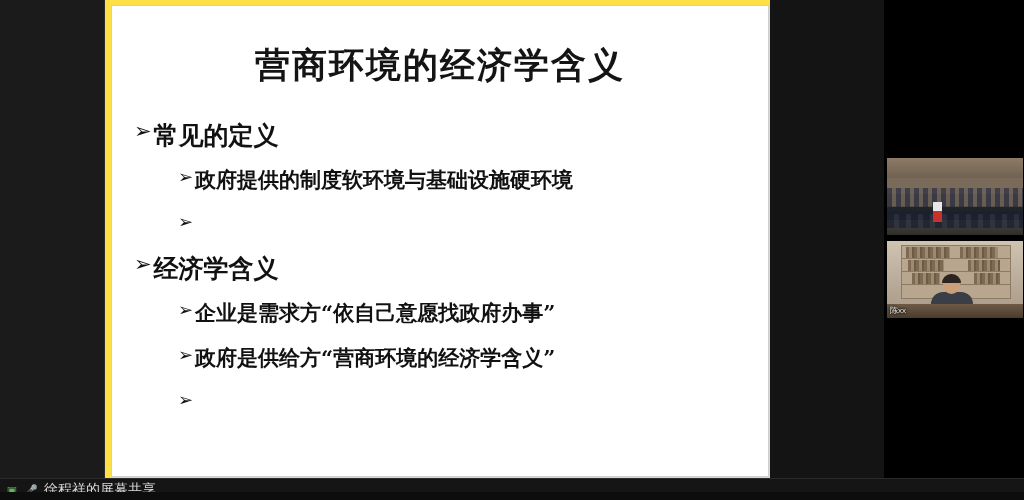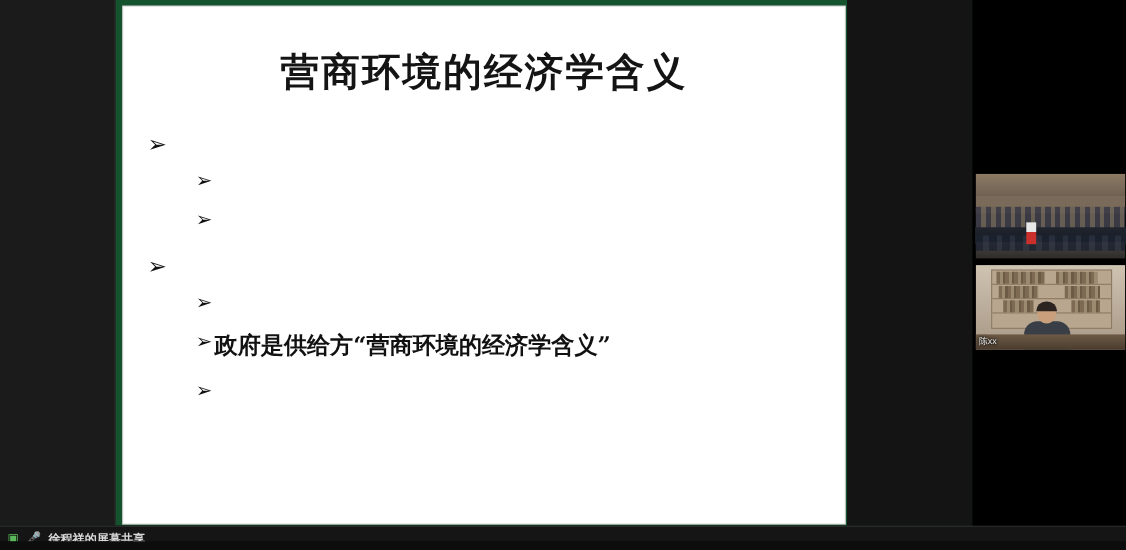--- a/index.html
+++ b/index.html
@@ -16,21 +16,21 @@
     font-family: "Liberation Sans", sans-serif;
   }
 
   
   #share-region {
     position: absolute;
     left: 0;
     top: 0;
     width: 884px;
     height: 478px;
-    background: #14532d;
+    background: #fde047;
   }
 
   
   .share-left-band {
     position: absolute;
     left: 0;
     top: 0;
     width: 104px;
     height: 478px;
     background: #1b1b1b;
@@ -235,24 +235,23 @@
     align-items: center;
     justify-content: center;
     color: #5bb85b;
     font-size: 11px;
     line-height: 1;
   }
   .tb-icon.mic { color: #4fa3e3; }
   .tb-label {
     margin-left: 6px;
     color: #d8d8d8;
-    font-size: 11px;
+    font-size: 14px;
     font-family: "Liberation Sans", sans-serif;
     white-space: nowrap;
-    font-weight: bold;
   }
   
   #taskbar-strip {
     position: absolute;
     left: 0;
     top: 492px;
     width: 1024px;
     height: 8px;
     background: #0d0d0d;
   }
@@ -266,38 +265,42 @@
     <div class="share-left-band"></div>
     <div class="share-right-band"></div>
 
     <div id="slide">
       <div class="slide-title">营商环境的经济学含义</div>
 
       <div class="bullets">
 
         <div class="bullet level-1">
           <span class="arrow">➢</span>
-        </div>
-
-        <div class="bullet level-2">
-          <span class="arrow">➢</span>
+          <span>常见的定义</span>
+        </div>
+
+        <div class="bullet level-2">
+          <span class="arrow">➢</span>
+          <span>政府提供的制度软环境与基础设施硬环境</span>
         </div>
 
         <div class="bullet level-2">
           <span class="arrow">➢</span>
         </div>
 
         <div class="spacer-block"></div>
 
         <div class="bullet level-1">
           <span class="arrow">➢</span>
-        </div>
-
-        <div class="bullet level-2">
-          <span class="arrow">➢</span>
+          <span>经济学含义</span>
+        </div>
+
+        <div class="bullet level-2">
+          <span class="arrow">➢</span>
+          <span>企业是需求方“依自己意愿找政府办事”</span>
         </div>
 
         <div class="bullet level-2">
           <span class="arrow">➢</span>
           <span>政府是供给方“营商环境的经济学含义”</span>
         </div>
 
         <div class="bullet level-2">
           <span class="arrow">➢</span>
         </div>

